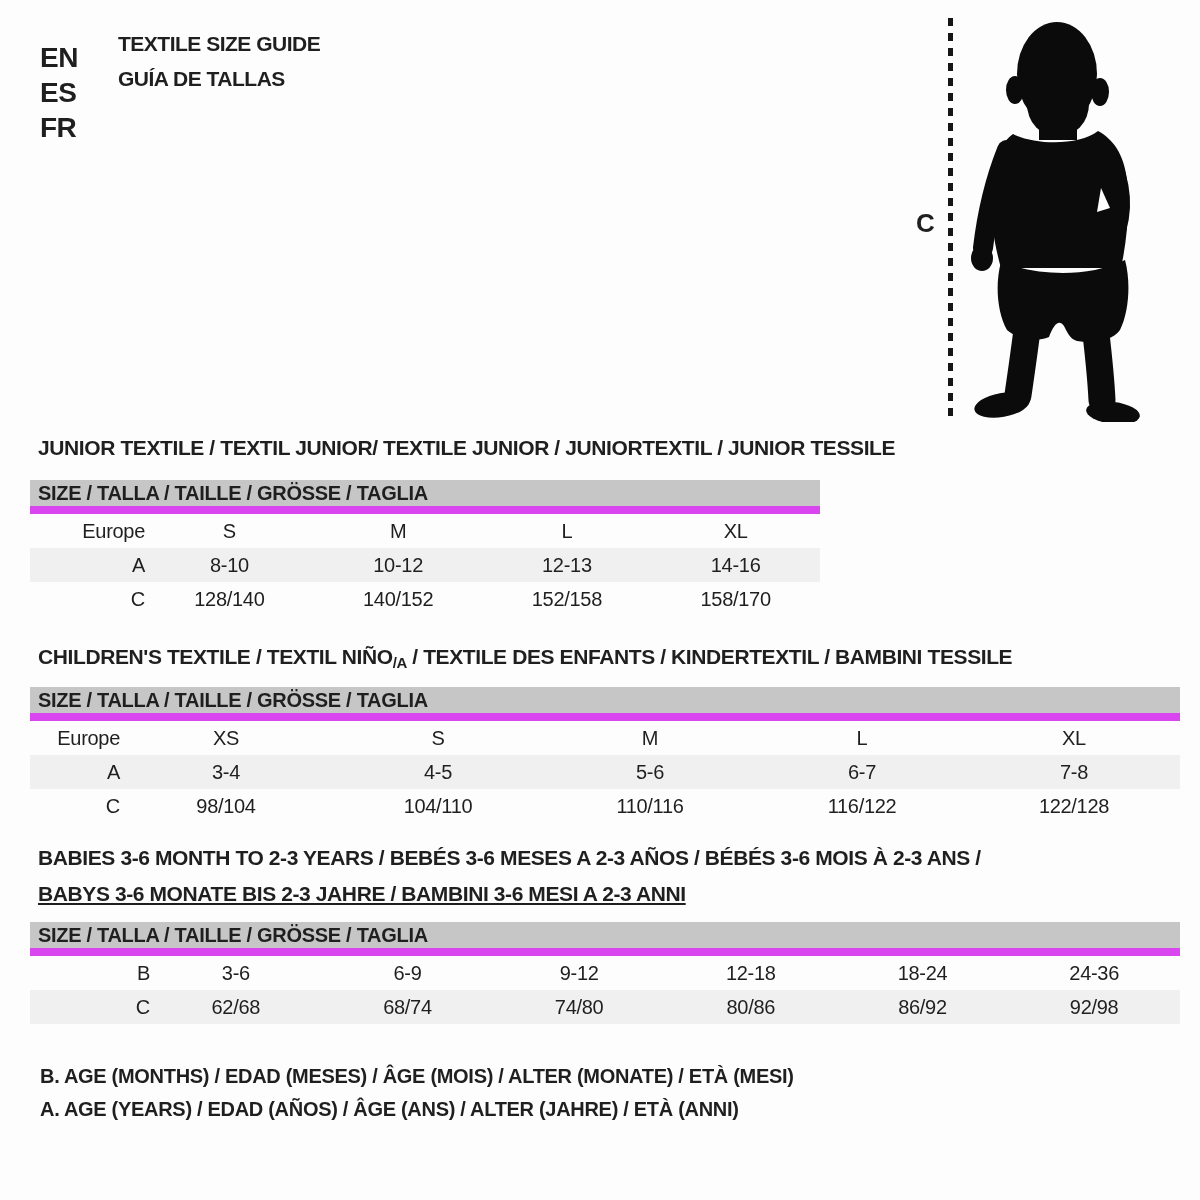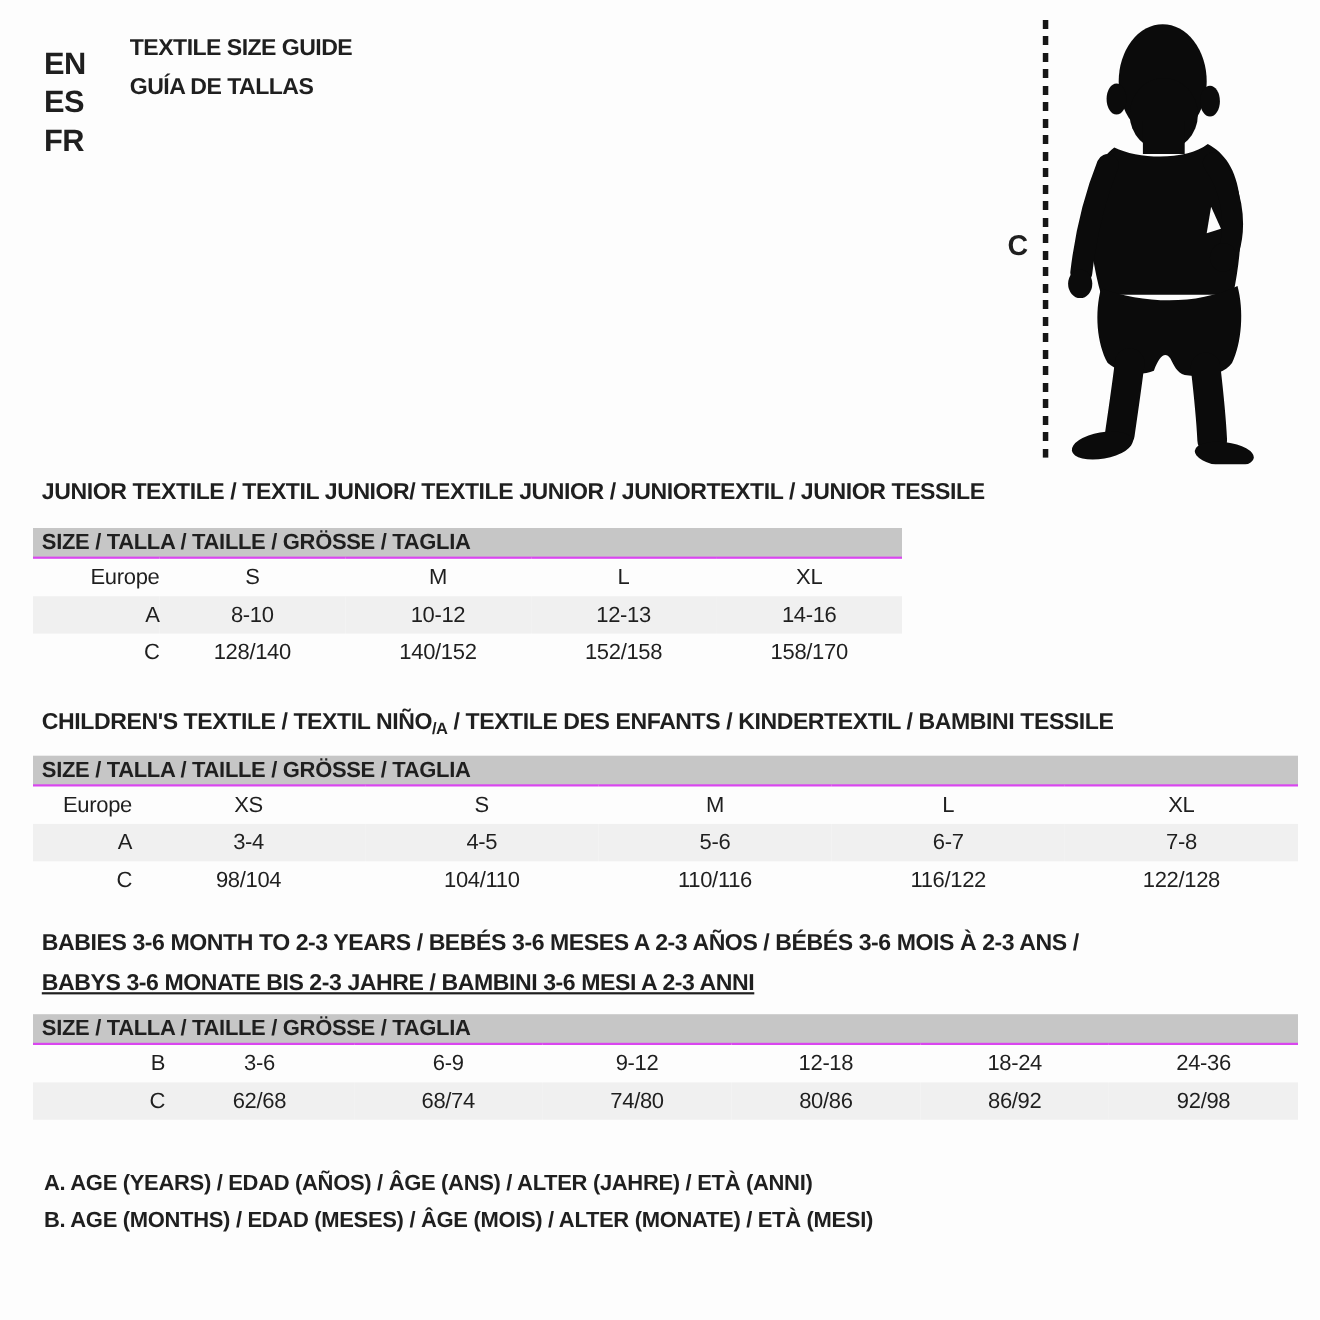--- a/index.html
+++ b/index.html
@@ -38,21 +38,21 @@
   
   table.t { position:absolute; border-collapse:collapse; table-layout:fixed; }
   .t1 { left:30px; top:480px; width:790px; }
   .t2 { left:30px; top:687px; width:1150px; }
   .t3 { left:30px; top:922px; width:1150px; }
   table.t td {
     font-size:20px; letter-spacing:-0.3px; text-align:center;
     height:34px; padding:0; vertical-align:middle;
   }
   table.t tr.hdr td {
-    background:#c6c6c6; border-bottom:2px solid #d946ef;
+    background:#c6c6c6; border-bottom:8px solid #d946ef;
     font-weight:bold; text-align:left; padding-left:8px; height:26px; font-size:20px;
     white-space:nowrap;
   }
   table.t td.lbl { text-align:right; padding-left:9px; }
   table.t tr.alt td { background:#f0f0f0; }
 
   
   .legend { position:absolute; left:40px; top:1060px; }
   .legend-line { font-size:20px; font-weight:bold; letter-spacing:-0.3px; line-height:33px; white-space:nowrap; }
 </style>
@@ -196,17 +196,17 @@
         <td>68/74</td>
         <td>74/80</td>
         <td>80/86</td>
         <td>86/92</td>
         <td>92/98</td>
       </tr>
     </tbody>
   </table>
 
   <div class="legend">
+    <div class="legend-line">B. AGE (MONTHS) / EDAD (MESES) / ÂGE (MOIS) / ALTER (MONATE) / ETÀ (MESI)</div>
     <div class="legend-line">A. AGE (YEARS) / EDAD (AÑOS) / ÂGE (ANS) / ALTER (JAHRE) / ETÀ (ANNI)</div>
-    <div class="legend-line">B. AGE (MONTHS) / EDAD (MESES) / ÂGE (MOIS) / ALTER (MONATE) / ETÀ (MESI)</div>
   </div>
 
 </div>
 
 </body></html>

